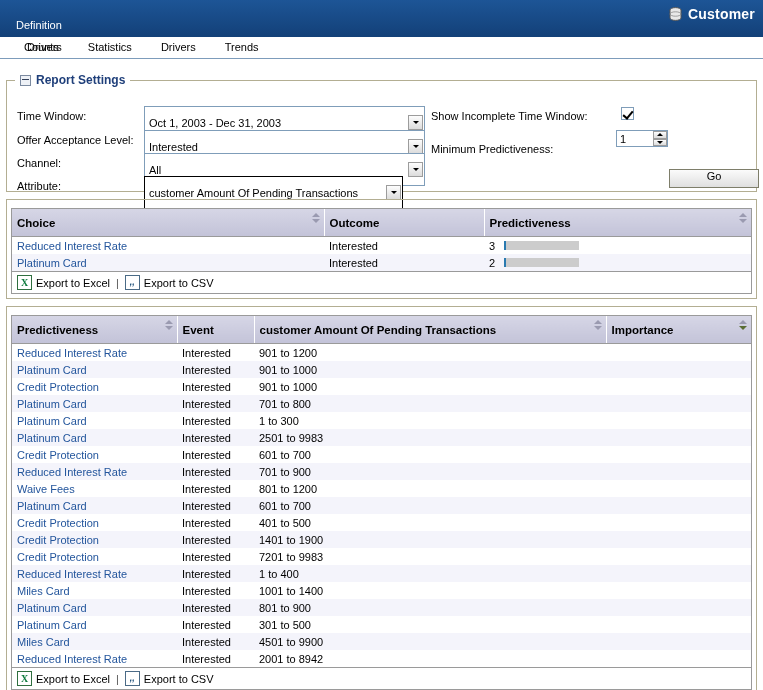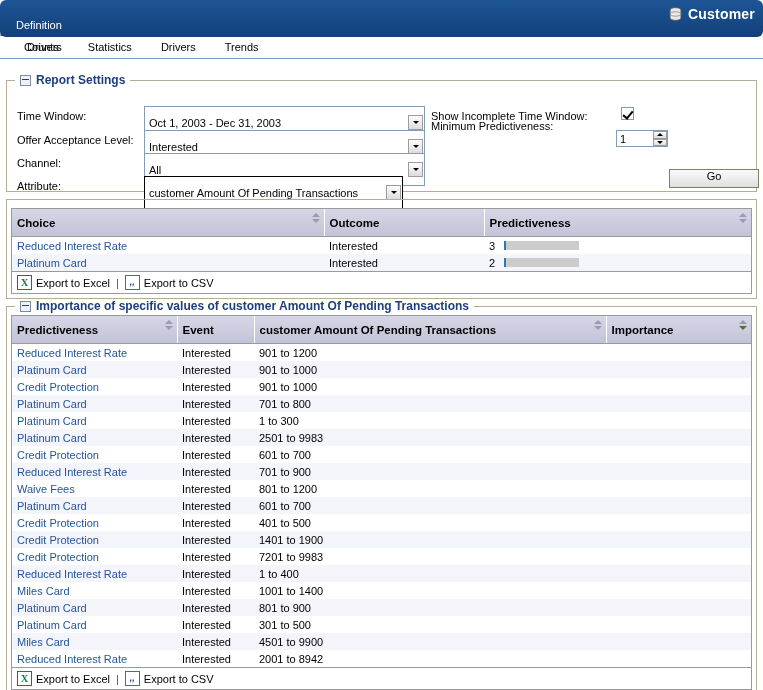--- a/index.html
+++ b/index.html
@@ -5,21 +5,20 @@
   html,body{margin:0;padding:0;}
   body{
     width:763px;height:690px;overflow:hidden;
     font-family:"Liberation Sans","DejaVu Sans",sans-serif;
     font-size:11px;color:#000;background:#fff;
   }
   
   .titlebar{
     position:relative;height:37px;background:#1a508f;
     background:linear-gradient(#1d5596,#134078);
-    border-radius:6px;
   }
   .brand{
     position:absolute;right:8px;top:6px;display:flex;align-items:center;gap:6px;
     color:#fff;font-weight:bold;font-size:14px;letter-spacing:.2px;
   }
   .db-icon{width:13px;height:14px;display:block;}
   
   .tabrow1{position:absolute;left:0;bottom:0;display:flex;align-items:flex-end;height:23px;flex-direction:column;}
   .tab1{
     position:relative;height:23px;line-height:22px;padding:0 16px 0 16px;
@@ -201,21 +200,21 @@
       <span class="collapser"></span>
       <span>Report Settings</span>
     </div>
 
     <div class="settings">
       <span class="lbl" style="left:4px;top:21px;">Time Window:</span>
       <span class="lbl" style="left:4px;top:45px;">Offer Acceptance Level:</span>
       <span class="lbl" style="left:4px;top:68px;">Channel:</span>
       <span class="lbl" style="left:4px;top:91px;">Attribute:</span>
       <span class="lbl" style="left:418px;top:21px;">Show Incomplete Time Window:</span>
-      <span class="lbl" style="left:418px;top:31px;">Minimum Predictiveness:</span>
+      <span class="lbl" style="left:418px;top:54px;">Minimum Predictiveness:</span>
 
       <div class="combo" style="left:131px;top:17px;width:281px;">
         <span class="val">Oct 1, 2003 - Dec 31, 2003</span>
         <span class="arrow">
             <i class="caret"></i>
           </span>
       </div>
 
       <div class="combo" style="left:131px;top:41px;width:281px;">
         <span class="val">Interested</span>
@@ -327,24 +326,20 @@
           <span class="cicon">
               <b>,,</b>
             </span>
           <span>Export to CSV</span>
         </span>
       </div>
     </div>
   </div>
 
   <div class="group" style="padding:8px 4px 4px 4px;">
-    <div class="legend">
-      <span class="collapser"></span>
-      <span>Importance of specific values of customer Amount Of Pending Transactions</span>
-    </div>
 
     <div class="tblwrap">
       <table class="grid">
         <colgroup>
             <col style="width:165px">
             <col style="width:77px">
             <col>
             <col style="width:145px">
           </colgroup>
         <thead>

